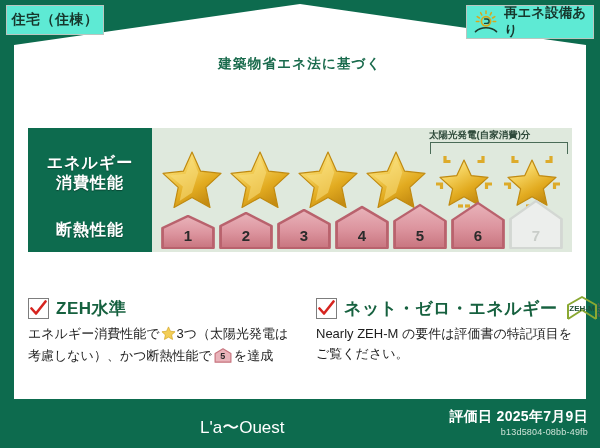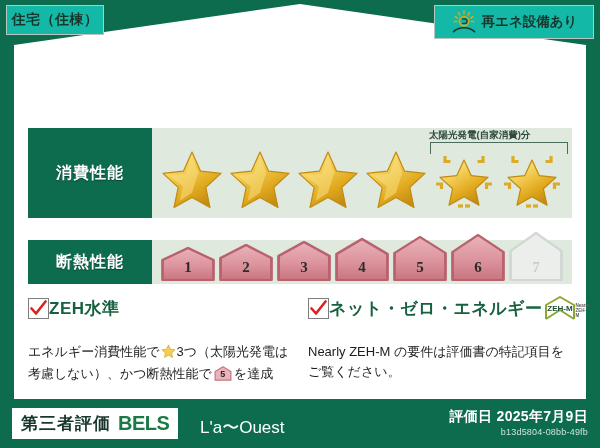--- a/index.html
+++ b/index.html
@@ -35,38 +35,38 @@
     top: 0px;
     width: 572px;
     height: 399px;
     background: #ffffff;
     clip-path: polygon(0% 100%, 0% 11.3%, 50% 1.0%, 100% 11.3%, 100% 100%);
   }
 
   
   .tag {
     position: absolute;
-    background: #14b8a6;
+    background: #5eead4;
     border: 1px solid #b9c6c0;
     display: flex;
     align-items: center;
     justify-content: center;
     box-sizing: border-box;
   }
   .tag-left {
     left: 6px; top: 5px;
     width: 98px; height: 30px;
     font-size: 14px;
     font-weight: bold;
     color: #17372c;
     letter-spacing: 0.5px;
   }
   .tag-right {
     right: 6px; top: 5px;
-    width: 160px; height: 32px;
+    width: 128px; height: 32px;
     gap: 5px;
     padding: 16px 6px;
     font-size: 13.5px;
     font-weight: bold;
     color: #17372c;
   }
   .sun-icon { width: 26px; height: 24px; flex: 0 0 auto; }
 
   
   .title-small {
@@ -92,21 +92,21 @@
 
   
   .perf-row {
     position: absolute;
     display: flex;
     align-items: stretch;
     left: 28px;
     width: 544px;
   }
   .row-energy { top: 128px; height: 90px; }
-  .row-insul  { top: 240px; height: 44px; font-family: Liberation Serif, serif; }
+  .row-insul  { top: 208px; height: 44px; }
 
   .row-label {
     width: 124px;
     flex: 0 0 124px;
     background: #0d6b4e;
     color: #ffffff;
     display: flex;
     flex-direction: column;
     align-items: center;
     justify-content: center;
@@ -189,46 +189,47 @@
     pointer-events: none;
   }
   .house-num.off { color: #c9cdc9; }
 
   
   .info-block {
     position: absolute;
     top: 296px;
   }
   .info-left  { left: 28px;  width: 268px; }
-  .info-right { left: 308px; width: 268px; }
+  .info-right { left: 316px; width: 268px; }
 
   .info-head {
     display: flex;
     align-items: center;
+    gap: 7px;
     height: 24px;
   }
   .chk {
     width: 19px; height: 19px;
     border: 1.4px solid #7d7d7d;
     background: #fff;
     flex: 0 0 auto;
     position: relative;
   }
   .chk svg { position: absolute; left: 1px; top: 0px; }
   .info-title {
     font-size: 17px;
     font-weight: bold;
     color: #16613f;
     letter-spacing: .5px;
     white-space: nowrap;
   }
   .zehm-logo { width: 44px; height: 26px; flex: 0 0 auto; }
 
   .info-body {
-    margin-top: 22px;
+    margin-top: 4px;
     font-size: 13px;
     line-height: 1.55;
     color: #1d1d1d;
   }
   .mini-star { vertical-align: -2px; margin: 0 1px; }
   .mini-house { vertical-align: -3px; margin: 0 2px; }
 
   
   .footer {
     position: absolute;
@@ -299,23 +300,25 @@
           <line x1="22.7" y1="11.6" x2="20.1" y2="11.6"></line>
         </g>
         <circle cx="13" cy="11.3" r="4.6" fill="none" stroke="#d8a81c" stroke-width="1.7"></circle>
         <path d="M11.6 9.0 h2.3 a2.2 2.2 0 0 1 0 4.4 h-2.3" fill="none" stroke="#1a4a36" stroke-width="1.4" stroke-linecap="round"></path>
         <path d="M2.5 21.6 C 8 16.4, 18 16.4, 23.5 21.6" fill="none" stroke="#1a3b2d" stroke-width="1.6" stroke-linecap="round"></path>
       </svg>
     </span>
     <span>再エネ設備あり</span>
   </div>
 
+  <div class="title-small">建築物省エネ法に基づく</div>
 
   <div class="perf-row row-energy">
     <div class="row-label">
+      <span>エネルギー</span>
       <span>消費性能</span>
     </div>
     <div class="row-body">
       <div class="pv-caption">太陽光発電(自家消費)分</div>
       <div class="pv-bracket"></div>
       <div class="star-strip">
         <div class="star-cell">
           <svg class="star-svg" viewBox="0 0 64 62">
             <defs>
               <linearGradient id="sg1" x1="0" y1="0" x2="0.6" y2="1">
@@ -479,24 +482,20 @@
         <span style="position:absolute;left:33px;top:8px;font-size:4.5px;line-height:1.15;color:#5b5b5b;font-weight:bold;">
           <span style="display:block">Nearly</span>
           <span style="display:block">ZEH-M</span>
         </span>
       </span>
     </div>
     <div class="info-body">Nearly ZEH-M の要件は評価書の特記項目をご覧ください。</div>
   </div>
 
   <div class="footer">
-    <div class="bels-tag">
-      <span class="bels-jp">第三者評価</span>
-      <span class="bels-en">BELS</span>
-    </div>
     <div class="bels-sub">L'a〜Ouest</div>
     <div class="eval-date">
       <span>評価日</span>
       <span>2025年7月9日</span>
     </div>
     <div class="eval-id">b13d5804-08bb-49fb</div>
   </div>
 
 </div>
 

